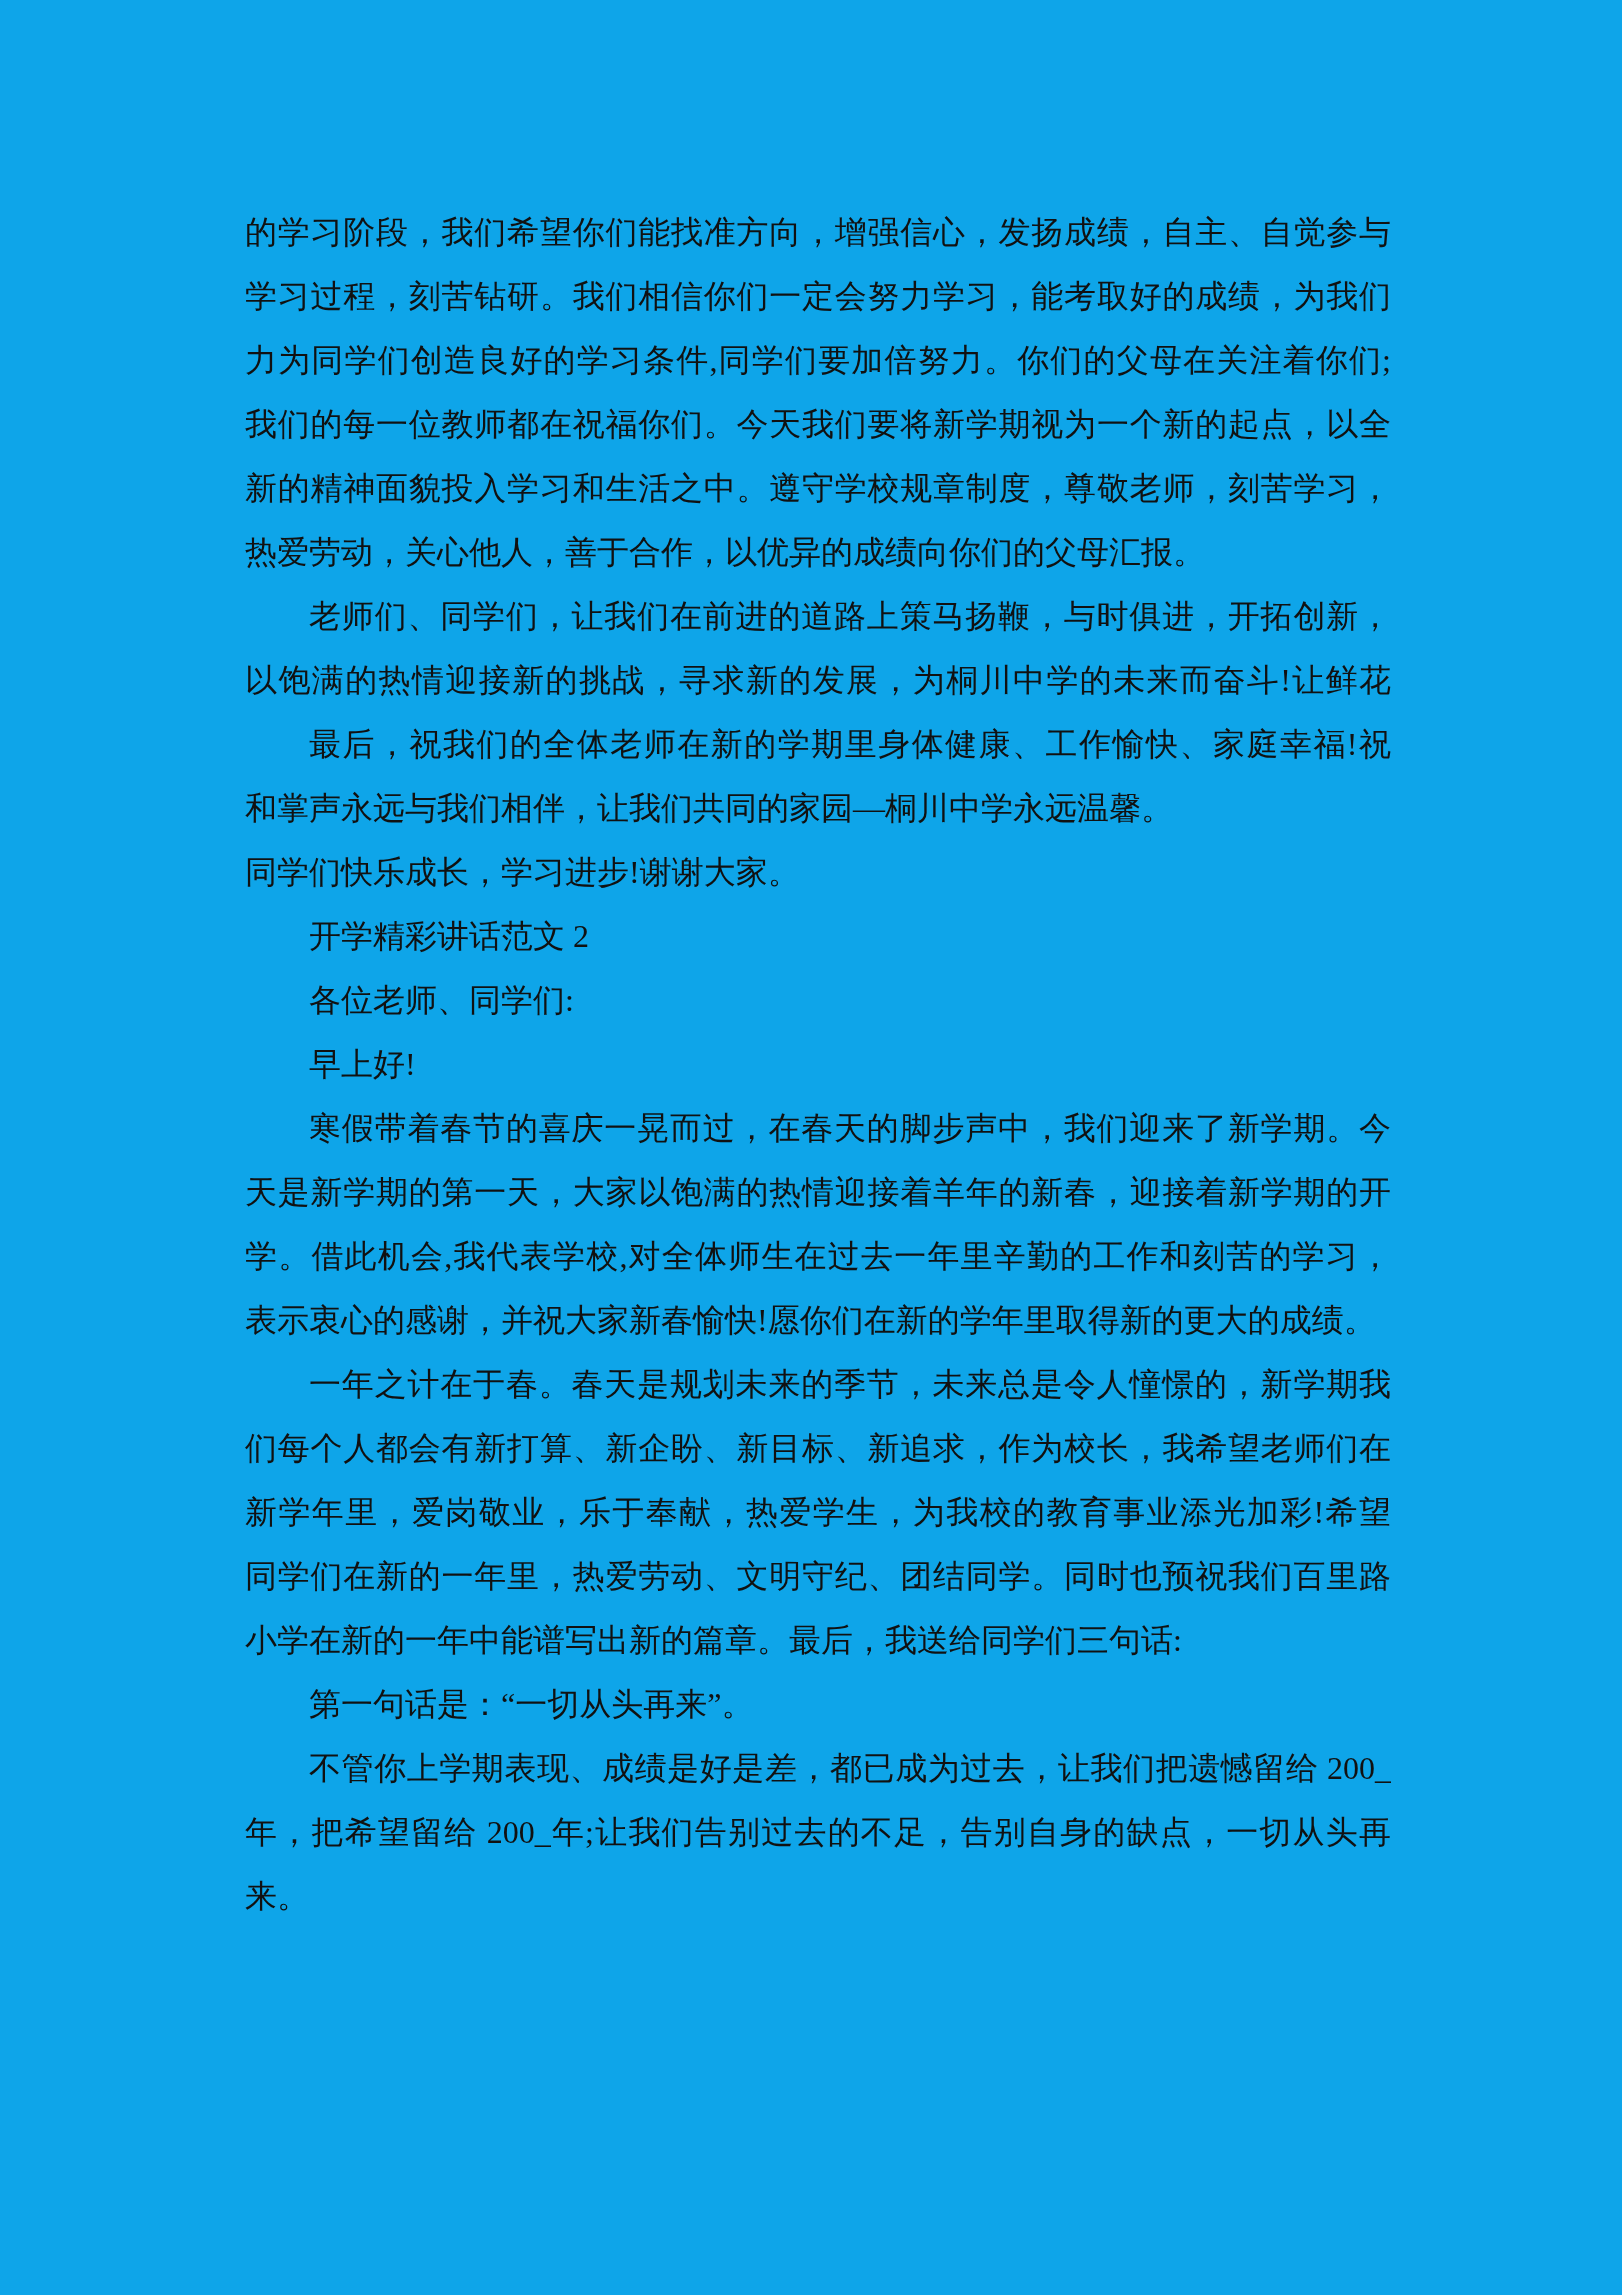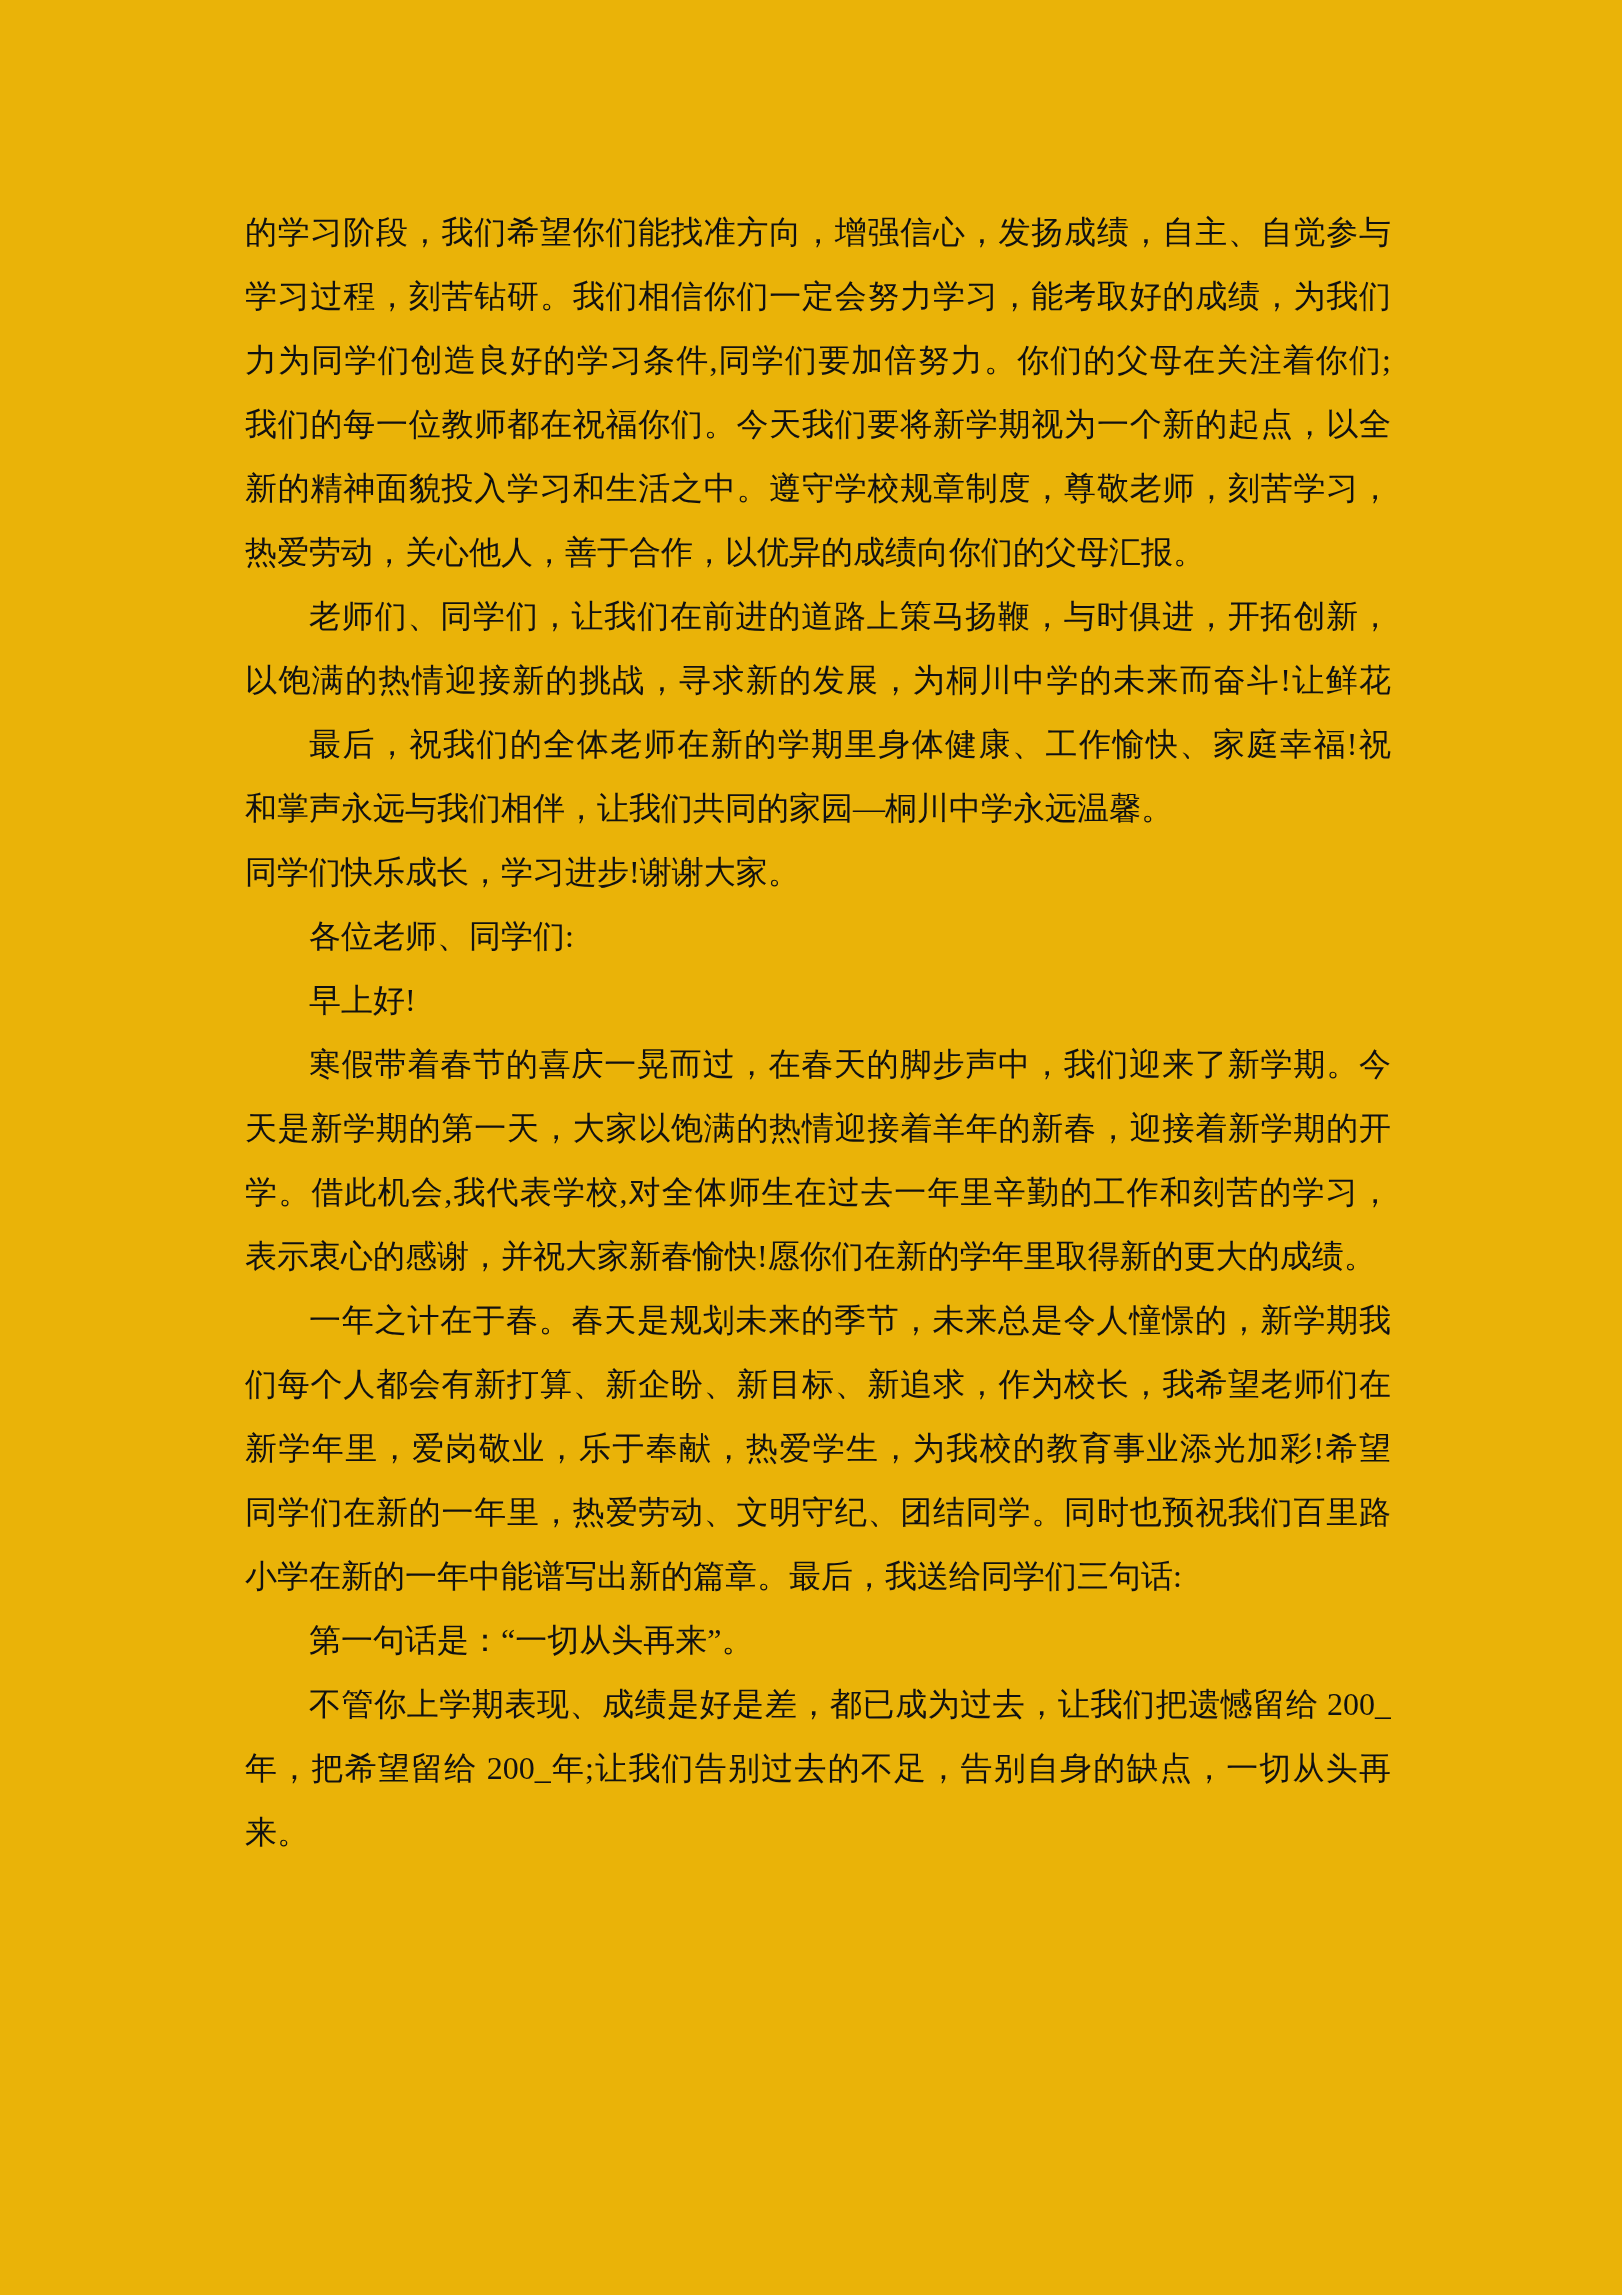--- a/index.html
+++ b/index.html
@@ -4,21 +4,21 @@
 <style>
   html, body {
     margin: 0;
     padding: 0;
     background: #ffffff;
   }
   .page {
     width: 1623px;
     height: 2295px;
     box-sizing: border-box;
-    background: #eab308;
+    background: #0ea5e9;
     padding: 200px 232px 0 245px;
     font-family: "Liberation Serif", "DejaVu Serif", serif;
     color: #111111;
     position: relative;
     overflow: hidden;
   }
   .doc-body {
     width: 100%;
   }
   .line {
@@ -47,20 +47,21 @@
       <div class="line fill">学习过程，刻苦钻研。我们相信你们一定会努力学习，能考取好的成绩，为我们</div>
       <div class="line fill">力为同学们创造良好的学习条件,同学们要加倍努力。你们的父母在关注着你们;</div>
       <div class="line fill">我们的每一位教师都在祝福你们。今天我们要将新学期视为一个新的起点，以全</div>
       <div class="line fill">新的精神面貌投入学习和生活之中。遵守学校规章制度，尊敬老师，刻苦学习，</div>
       <div class="line">热爱劳动，关心他人，善于合作，以优异的成绩向你们的父母汇报。</div>
       <div class="line indent fill">老师们、同学们，让我们在前进的道路上策马扬鞭，与时俱进，开拓创新，</div>
       <div class="line fill">以饱满的热情迎接新的挑战，寻求新的发展，为桐川中学的未来而奋斗!让鲜花</div>
       <div class="line indent fill">最后，祝我们的全体老师在新的学期里身体健康、工作愉快、家庭幸福!祝</div>
       <div class="line">和掌声永远与我们相伴，让我们共同的家园—桐川中学永远温馨。</div>
       <div class="line">同学们快乐成长，学习进步!谢谢大家。</div>
+      <div class="line indent">开学精彩讲话范文 2</div>
       <div class="line indent">各位老师、同学们:</div>
       <div class="line indent">早上好!</div>
       <div class="line indent fill">寒假带着春节的喜庆一晃而过，在春天的脚步声中，我们迎来了新学期。今</div>
       <div class="line fill">天是新学期的第一天，大家以饱满的热情迎接着羊年的新春，迎接着新学期的开</div>
       <div class="line fill">学。借此机会,我代表学校,对全体师生在过去一年里辛勤的工作和刻苦的学习，</div>
       <div class="line">表示衷心的感谢，并祝大家新春愉快!愿你们在新的学年里取得新的更大的成绩。</div>
       <div class="line indent fill">一年之计在于春。春天是规划未来的季节，未来总是令人憧憬的，新学期我</div>
       <div class="line fill">们每个人都会有新打算、新企盼、新目标、新追求，作为校长，我希望老师们在</div>
       <div class="line fill">新学年里，爱岗敬业，乐于奉献，热爱学生，为我校的教育事业添光加彩!希望</div>
       <div class="line fill">同学们在新的一年里，热爱劳动、文明守纪、团结同学。同时也预祝我们百里路</div>

